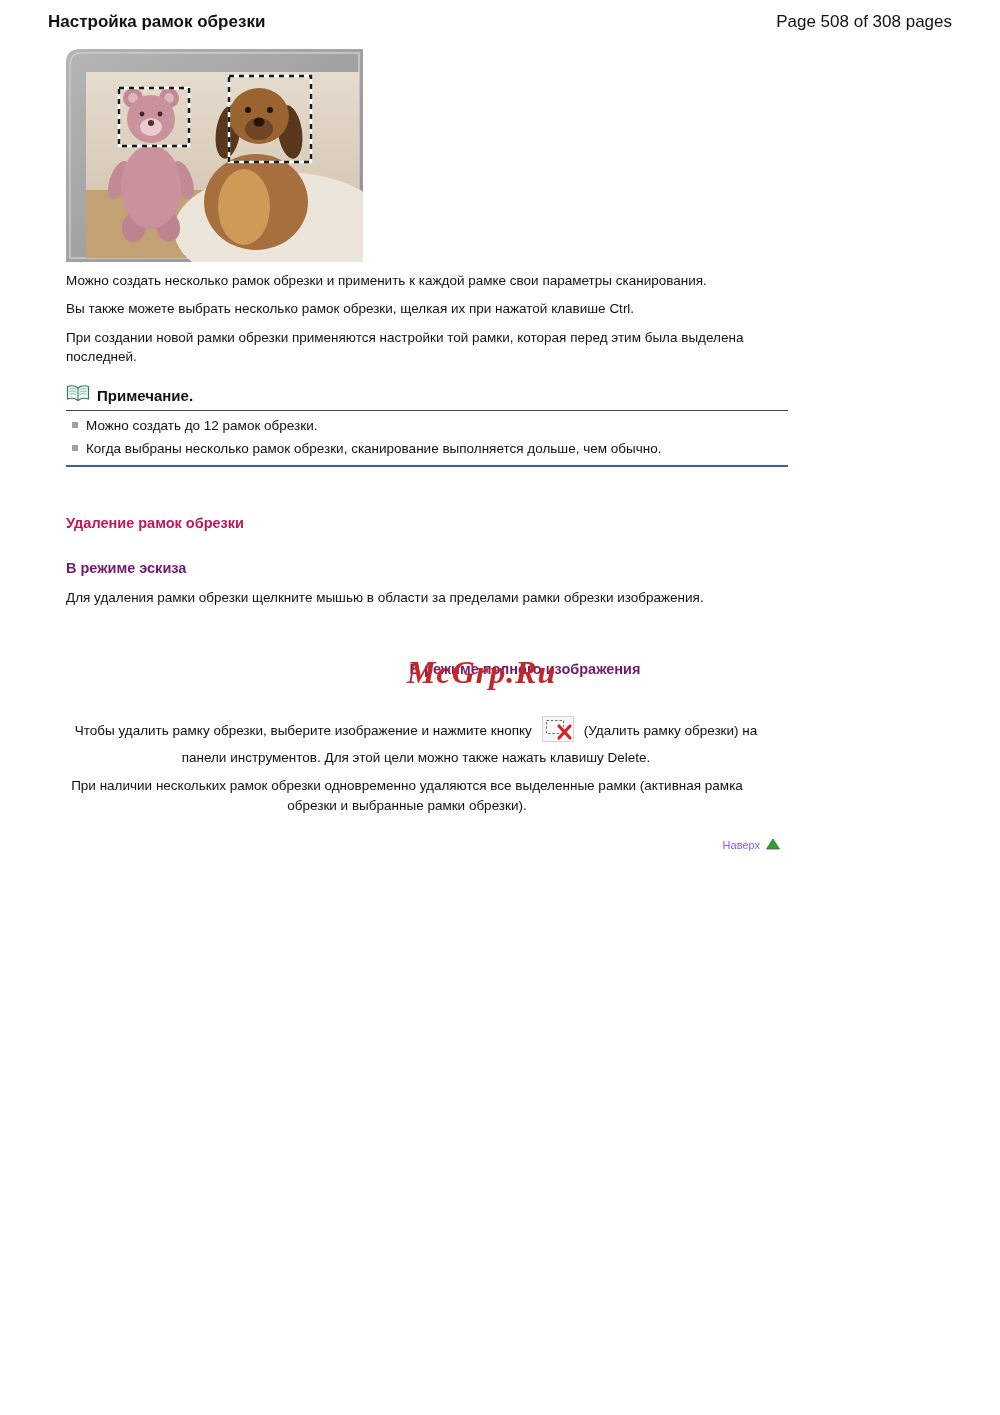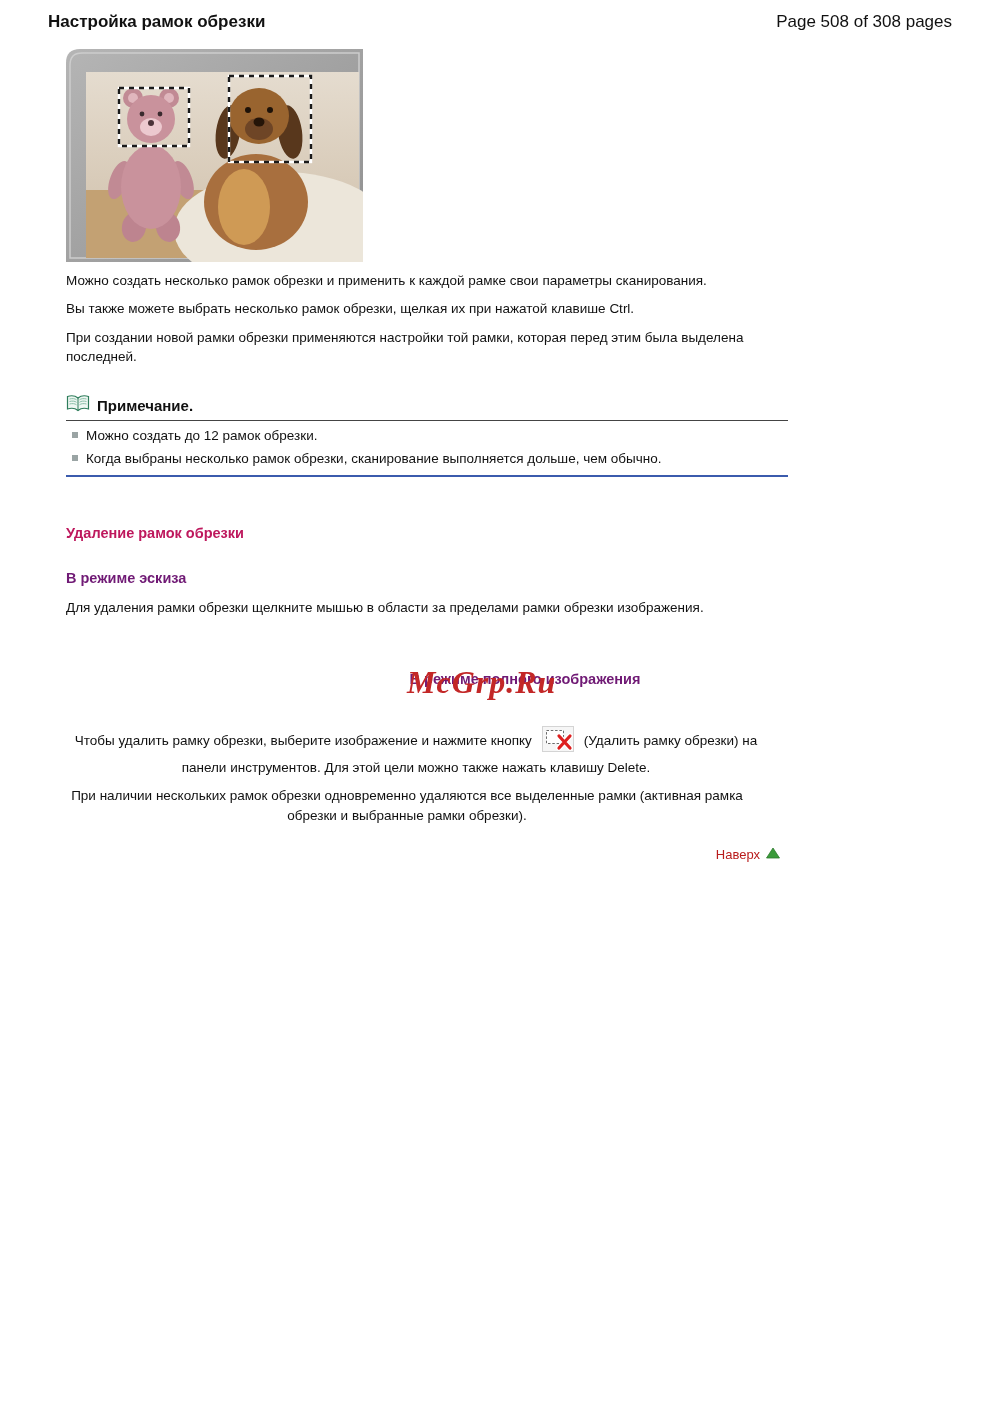--- a/index.html
+++ b/index.html
@@ -15,21 +15,21 @@
   .page-title { font-size:17px; font-weight:bold; }
   .page-info  { font-size:17px; }
 
   .content { padding:0 16px 0 66px; }
 
   .figure-wrap { margin-top:14px; width:297px; height:213px; }
 
   p.body-text { max-width:682px; margin-top:9px; }
 
   
-  .note { margin-top:28px; width:722px; }
+  .note { margin-top:18px; width:722px; }
   .note-header { display:flex; align-items:center; gap:7px; padding-bottom:3px; border-bottom:1px solid #444444; }
   .note-title { font-size:15px; font-weight:bold; }
   .note-list { list-style:none; margin:5px 0 6px 0; }
   .note-list li { position:relative; padding-left:20px; margin:3px 0; max-width:700px; }
   .note-list li::before {
     content:""; position:absolute; left:6px; top:6px; width:6px; height:6px; background:#9aa4a4;
   }
   .note-bottom-rule { border-bottom:2px solid #3b5bad; }
 
   .section-heading {
@@ -41,21 +41,21 @@
   .watermark {
     position:absolute; left:341px; top:-10px;
     font-family:"Liberation Serif", serif; font-style:italic; font-weight:bold;
     font-size:32px; color:#c32727; letter-spacing:1px; pointer-events:none; white-space:nowrap;
   }
   .icon-paragraph { max-width:700px; margin-top:36px; }
   .inline-icon { display:inline-block; vertical-align:middle; margin:0 10px; }
 
   .top-link-row { width:714px; margin-top:20px; text-align:right; }
   .top-link {
-    color:#b91c1c; text-decoration:none; font-size:13px; cursor:pointer;
+    color:#8b5cf6; text-decoration:none; font-size:11px; cursor:pointer;
     display:inline-flex; align-items:center; gap:6px;
   }
 </style>
 </head>
 <body>
 
 <div class="page-header">
   <span class="page-title">Настройка рамок обрезки</span>
   <span class="page-info">Page 508 of 308 pages</span>
 </div>

